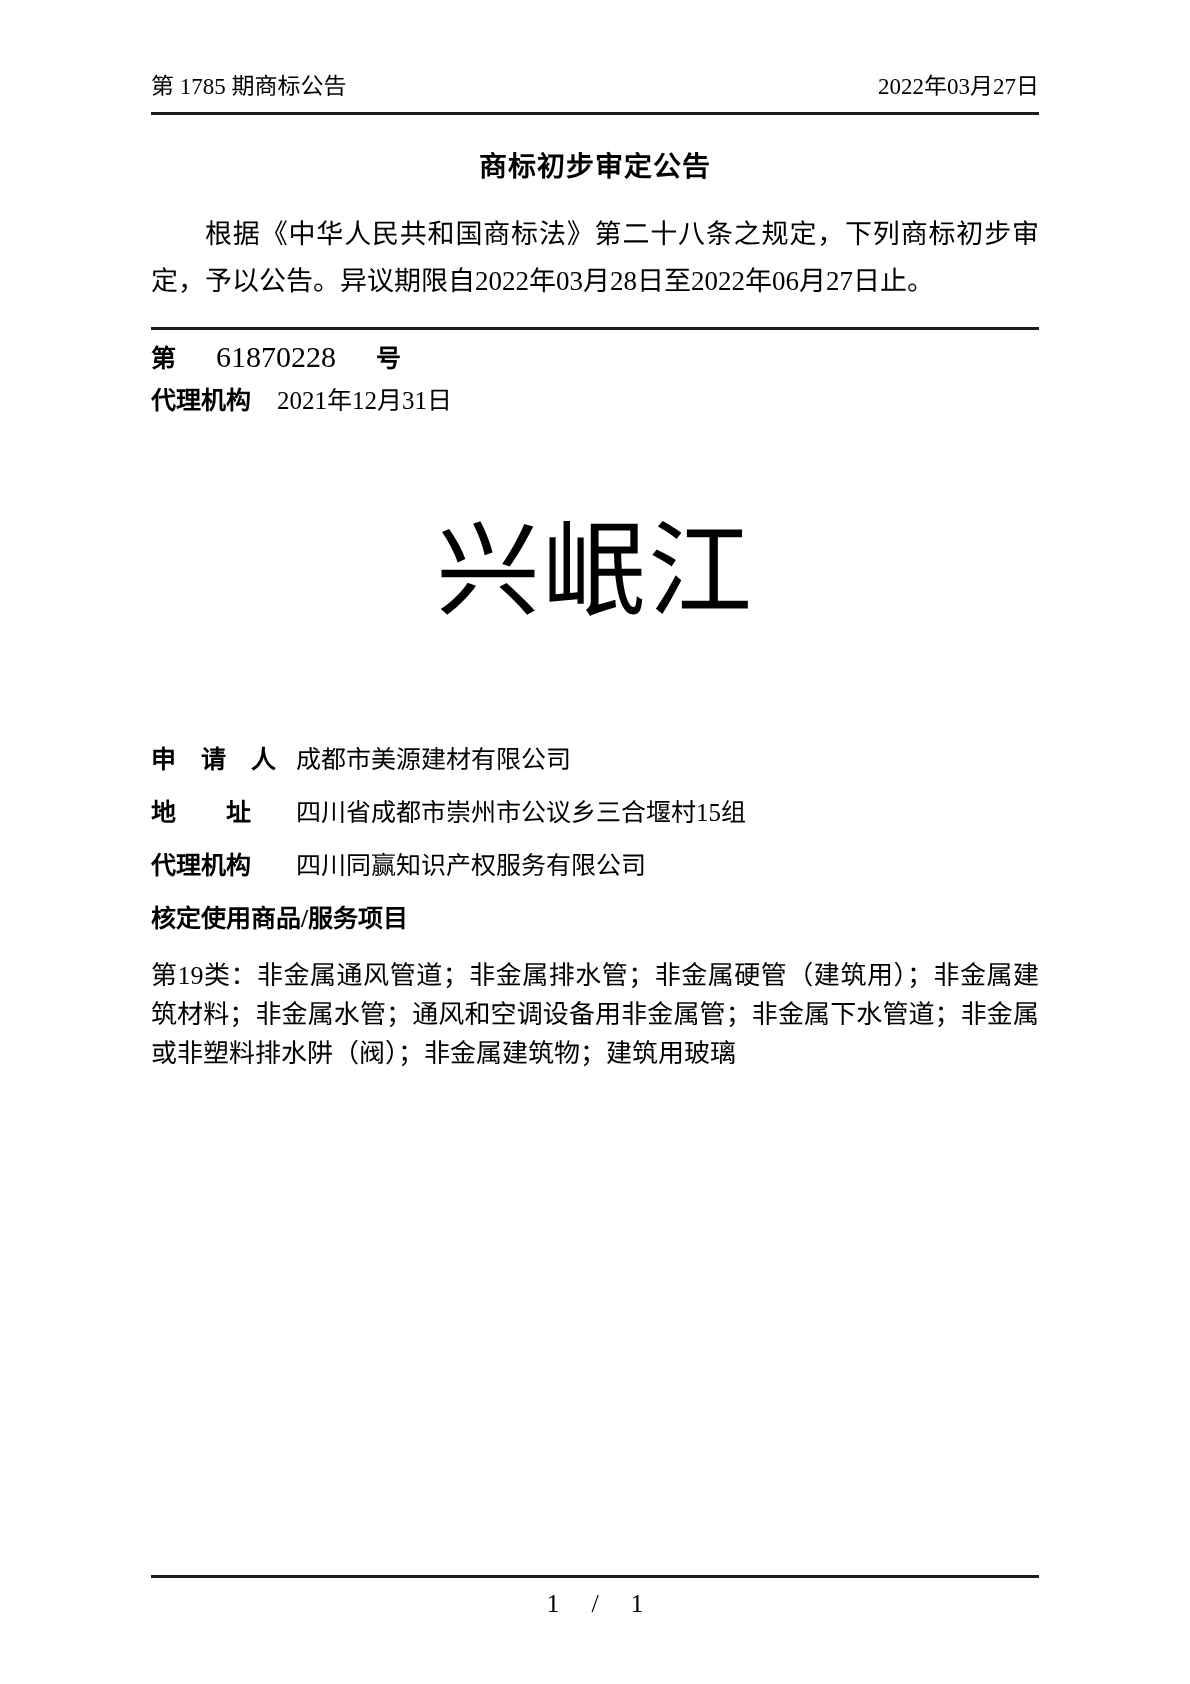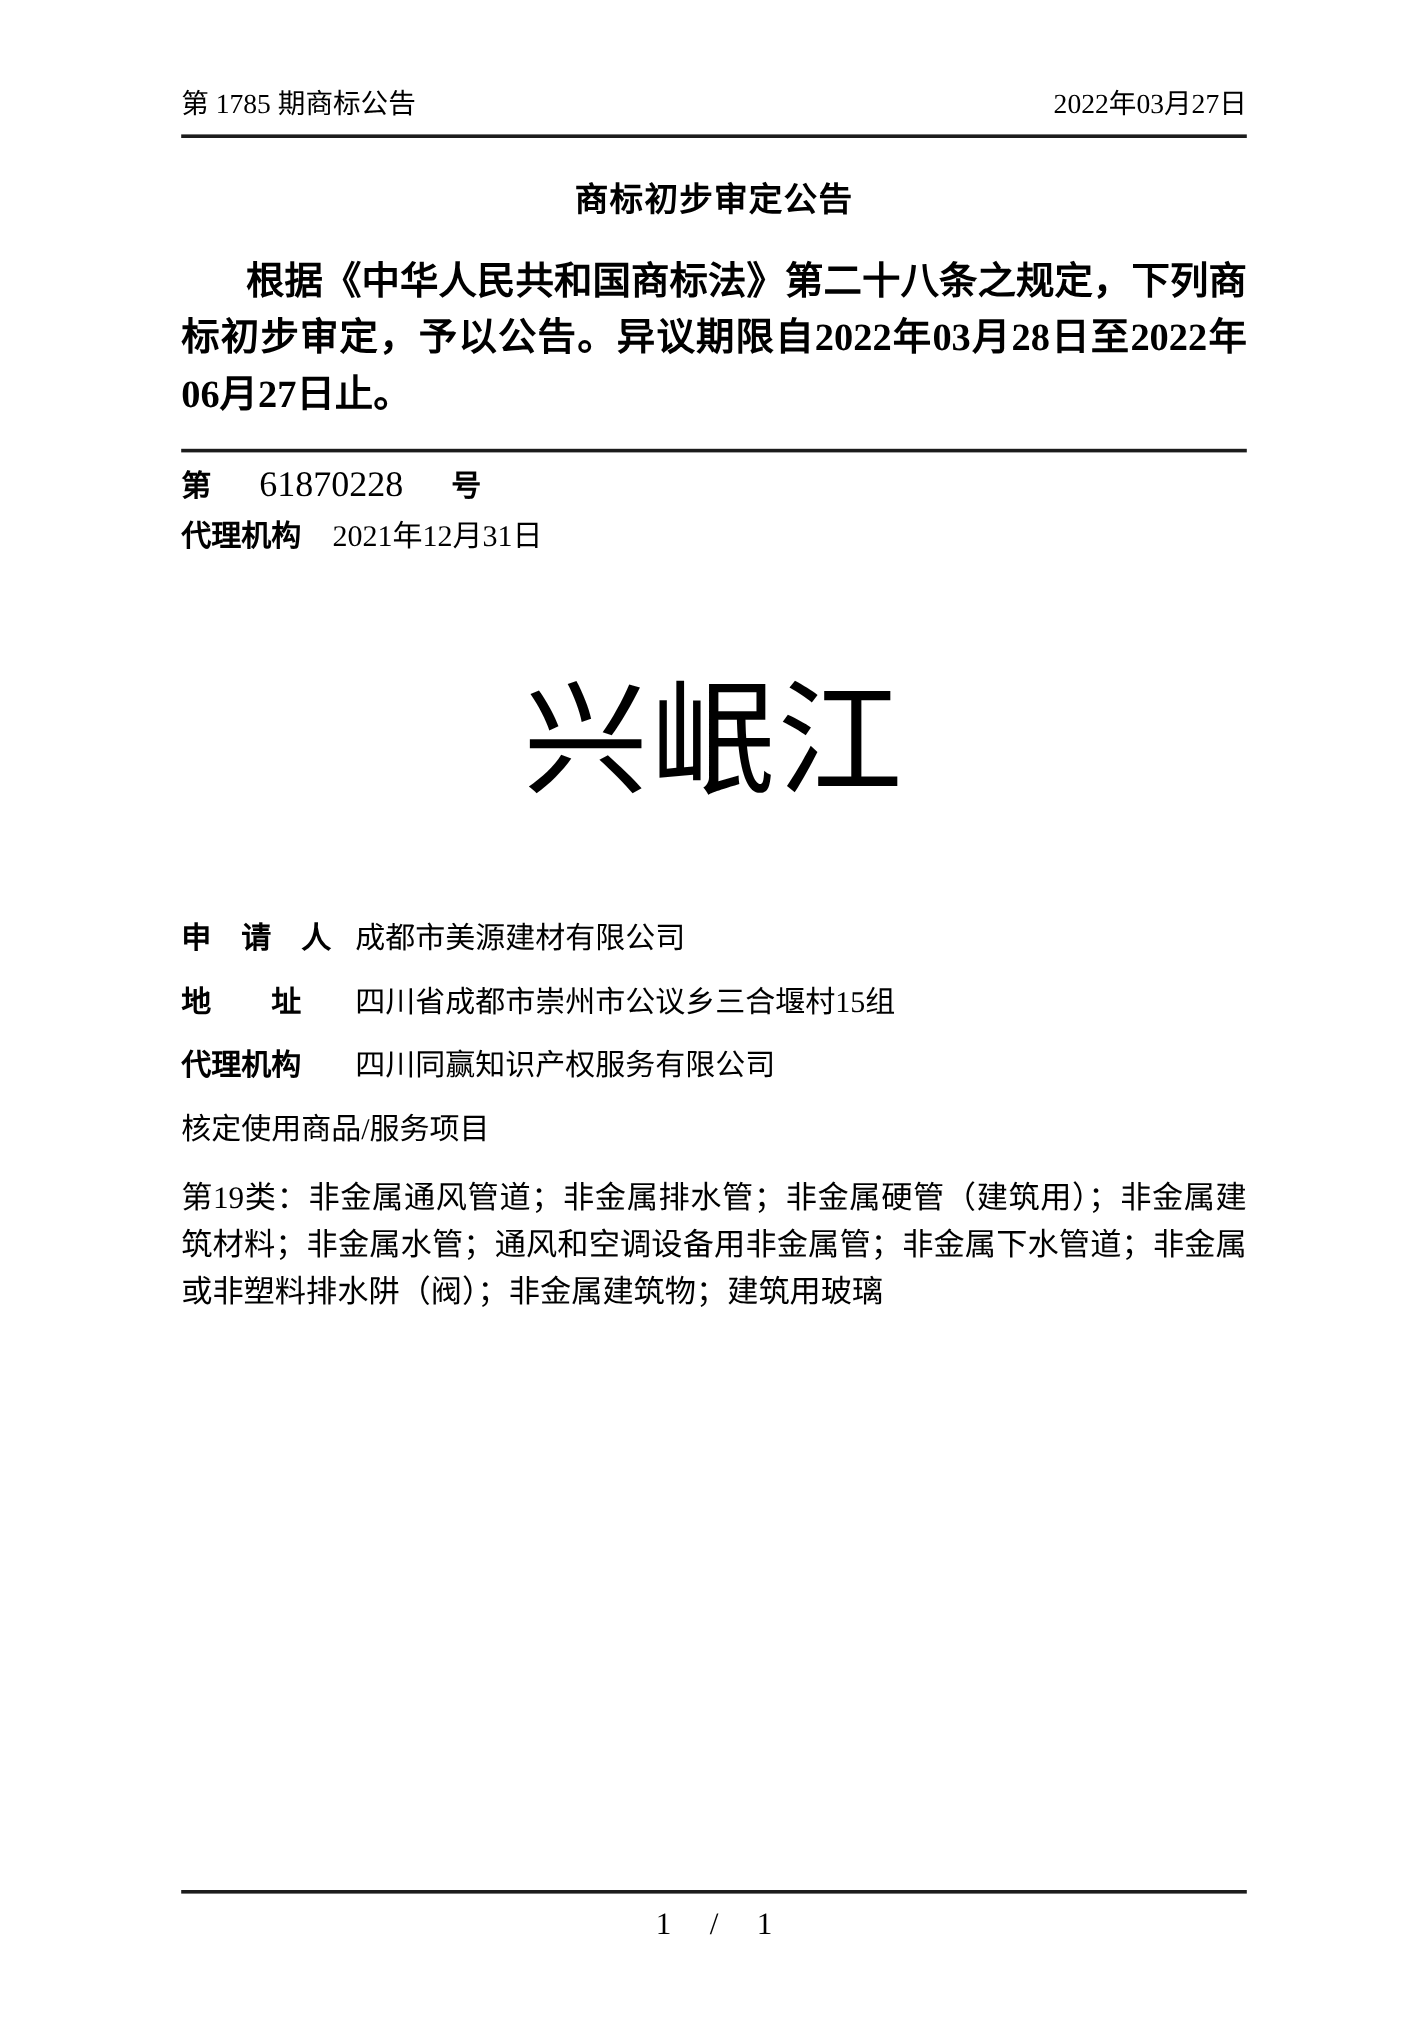--- a/index.html
+++ b/index.html
@@ -30,22 +30,22 @@
   
   .doc-title {
     margin: 29px 0 0 0;
     text-align: center;
     font-size: 28px;
     font-weight: bold;
     letter-spacing: 1px;
   }
   .intro {
     margin: 27px 0 0 0;
-    font-size: 32px;
-    font-weight: bold;
+    font-size: 27px;
+    font-weight: normal;
     line-height: 47px;
     text-align: justify;
     text-indent: 54px;
   }
   .rule-body { margin-top: 22px; }
 
   
   .fields { margin-top: 12px; }
   .frow { font-size: 25px; line-height: 29px; margin-bottom: 13px; }
   .frow .label { font-weight: bold; }
@@ -60,28 +60,28 @@
     font-size: 104px;
     font-weight: normal;
     line-height: 1.25;
     letter-spacing: 2px;
   }
 
   
   .info-rows { margin-top: 0; }
   .irow { font-size: 25px; line-height: 29px; margin-bottom: 24px; }
   .irow .label-col { font-weight: bold; display: inline-block; width: 145px; }
-  .irow-first { margin-top: 84px; }
+  .irow-first { margin-top: 108px; }
 
   
   .goods-heading {
     margin-top: 19px;
     font-size: 25px;
     line-height: 29px;
-    font-weight: normal;
+    font-weight: bold;
   }
   .goods-text {
     margin: 23px 0 0 0;
     font-size: 26px;
     line-height: 39px;
     text-align: justify;
     font-family: Liberation Serif, serif;
   }
 
   

